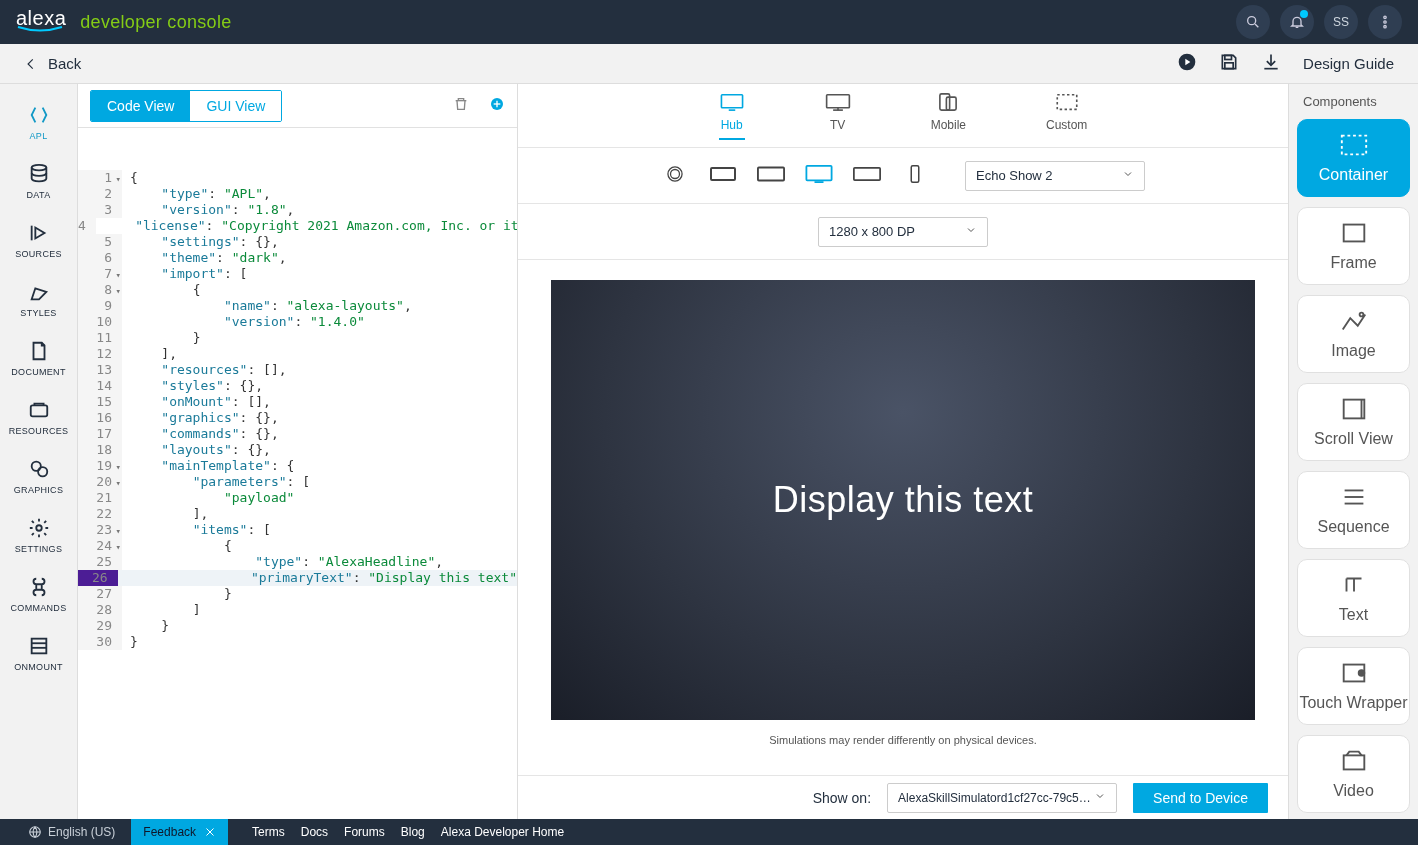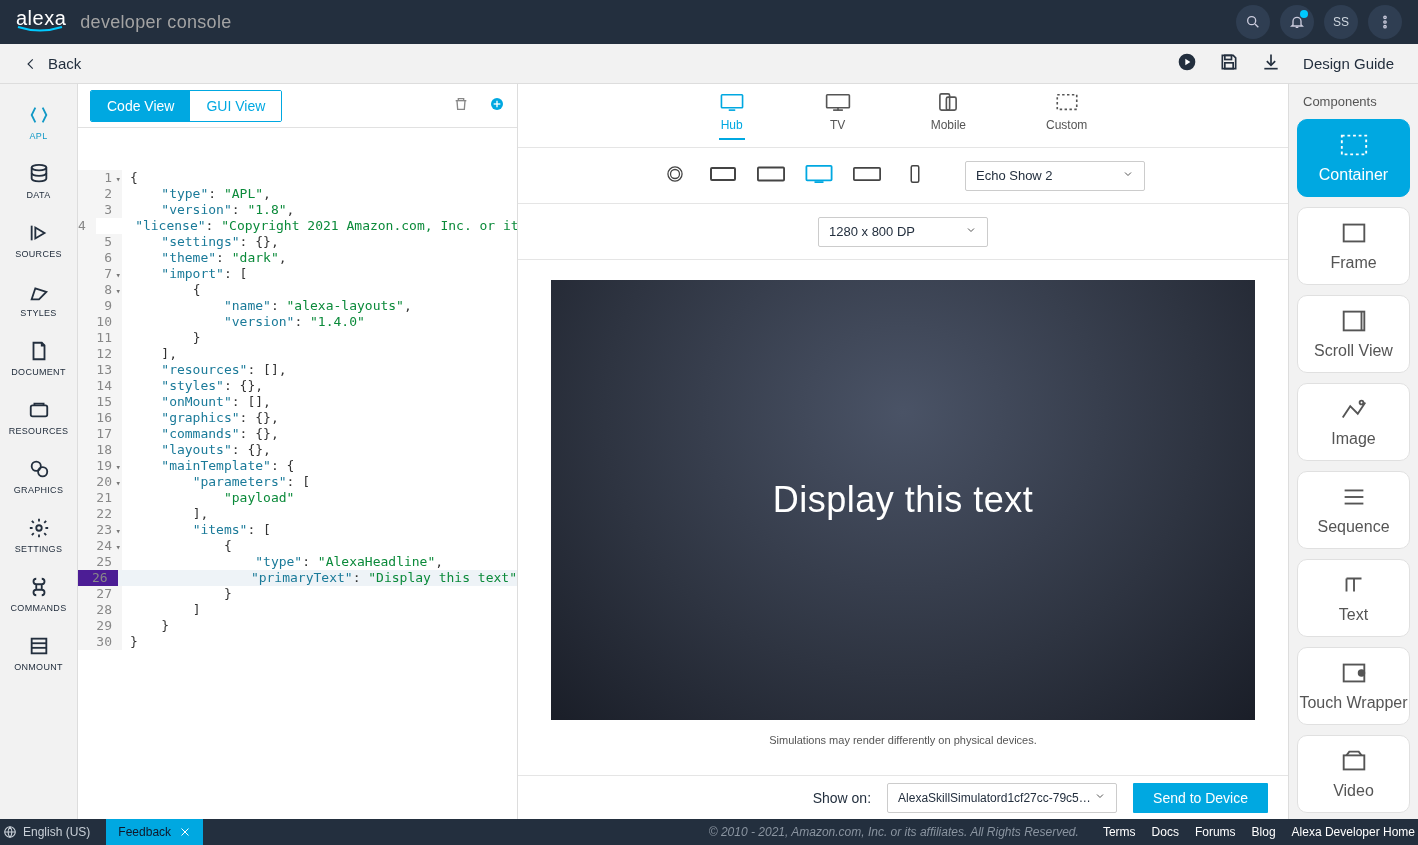--- a/index.html
+++ b/index.html
@@ -4,21 +4,21 @@
 <style>
 * { box-sizing: border-box; margin: 0; padding: 0; }
 body { font-family: "Amazon Ember", -apple-system, Arial, sans-serif; font-size: 13px; color: #232f3e; overflow: hidden; width: 1418px; height: 845px; background: #fff; }
 
 
 .topnav { height: 44px; background: #232f3e; display: flex; align-items: center; padding: 0 16px; color: #fff; }
 .topnav .logo { height: 28px; display: flex; align-items: baseline; }
 .topnav .alexa-word { font-family: "Amazon Ember", Arial; font-size: 20px; color: #fff; letter-spacing: .5px; position: relative; line-height: 1; }
 .topnav .alexa-smile { display:block; width:48px; height:6px; margin-top:-2px; }
 .topnav .alexa-smile path { stroke:#00caff; stroke-width:2; fill:none; }
-.topnav .console-label { margin-left: 14px; font-size: 18px; font-weight: 300; color: #a3a3a3; letter-spacing: .3px; }
+.topnav .console-label { margin-left: 14px; font-size: 18px; font-weight: 300; color: #84cc16; letter-spacing: .3px; }
 .topnav .spacer { flex: 1; }
 .topnav .circ { width: 34px; height: 34px; border-radius: 50%; background: #2f3e52; display: flex; align-items: center; justify-content: center; margin-left: 10px; cursor: pointer; color: #ccd; position: relative; }
 .topnav .circ svg { width: 16px; height: 16px; stroke: #ccd; fill: none; stroke-width: 2; }
 .topnav .circ.avatar { font-size: 12px; font-weight: 500; color: #cfd7df; }
 .notif-dot { position: absolute; top: 5px; right: 6px; width: 8px; height: 8px; background: #00caff; border-radius: 50%; }
 
 
 .subhdr { height: 40px; background: #f2f2f2; border-bottom: 1px solid #ddd; display: flex; align-items: center; padding: 0 24px; }
 .subhdr .back { display: flex; align-items: center; cursor: pointer; color: #232f3e; font-size: 15px; }
 .subhdr .back svg { width: 14px; height: 14px; stroke: #232f3e; stroke-width: 2; fill: none; margin-right: 10px; }
@@ -88,21 +88,21 @@
 
 
 .comp-panel { width: 130px; background: #f2f2f2; border-left: 1px solid #ddd; display: flex; flex-direction: column; }
 .comp-panel .hdr { padding: 10px 14px; font-size: 13px; color: #555; }
 .comp-list { flex: 1; overflow: auto; padding: 0 8px 10px; }
 .comp-card { background: #fff; border: 1px solid #e0e0e0; border-radius: 10px; margin-bottom: 10px; height: 78px; display: flex; flex-direction: column; align-items: center; justify-content: center; gap: 8px; cursor: grab; font-size: 16px; color: #555; }
 .comp-card.active { background: #00a8e1; border-color: #00a8e1; color: #fff; }
 .comp-card svg { width: 30px; height: 26px; }
 
 
-.footer { position: fixed; bottom: 0; left: 0; right: 0; height: 26px; background: #232f3e; color: #c9d0d8; display: flex; align-items: center; font-size: 12px; padding: 0 3px; }
+.footer { position: fixed; bottom: 0; left: 0; right: 0; height: 26px; background: #232f3e; color: #c9d0d8; display: flex; align-items: center; font-size: 12px; padding: 0 28px; }
 .footer .lang { display: flex; align-items: center; gap: 6px; cursor: pointer; }
 .footer .lang svg { width: 14px; height: 14px; }
 .footer .feedback { background: #00a8e1; color: #0f172a; height: 26px; display: flex; align-items: center; padding: 0 12px; margin-left: 16px; cursor: pointer; gap: 8px; }
 .footer .copy { margin-left: auto; font-style: italic; color: #8a94a0; }
 .footer .links { display: flex; gap: 16px; margin-left: 24px; }
 .footer .links span { color: #fff; cursor: pointer; }
 
 .chev svg { width: 12px; height: 12px; stroke: #555; stroke-width: 2; fill: none; }
 </style>
 </head>
@@ -395,31 +395,31 @@
           <span>Container</span>
         </div>
         <div class="comp-card">
           <svg viewBox="0 0 32 26" fill="none" stroke="currentColor" stroke-width="2">
             <rect x="5" y="4" width="22" height="18"></rect>
           </svg>
           <span>Frame</span>
         </div>
         <div class="comp-card">
           <svg viewBox="0 0 32 26" fill="none" stroke="currentColor" stroke-width="2">
+            <polyline points="4 22 12 10 20 18 28 6"></polyline>
+            <circle cx="24" cy="6" r="2"></circle>
+          </svg>
+          <span>Image</span>
+        </div>
+        <div class="comp-card">
+          <svg viewBox="0 0 32 26" fill="none" stroke="currentColor" stroke-width="2">
             <rect x="5" y="3" width="22" height="20"></rect>
             <line x1="24" y1="3" x2="24" y2="23"></line>
           </svg>
           <span>Scroll View</span>
-        </div>
-        <div class="comp-card">
-          <svg viewBox="0 0 32 26" fill="none" stroke="currentColor" stroke-width="2">
-            <polyline points="4 22 12 10 20 18 28 6"></polyline>
-            <circle cx="24" cy="6" r="2"></circle>
-          </svg>
-          <span>Image</span>
         </div>
         <div class="comp-card">
           <svg viewBox="0 0 32 26" fill="none" stroke="currentColor" stroke-width="2">
             <line x1="6" y1="6" x2="26" y2="6"></line>
             <line x1="6" y1="13" x2="26" y2="13"></line>
             <line x1="6" y1="20" x2="26" y2="20"></line>
           </svg>
           <span>Sequence</span>
         </div>
         <div class="comp-card">
@@ -454,21 +454,20 @@
       </svg>
     <span>English (US)</span>
   </div>
   <div class="feedback">
     <span>Feedback</span>
     <svg viewBox="0 0 24 24" width="12" height="12" stroke="#fff" stroke-width="2" fill="none">
         <line x1="5" y1="5" x2="19" y2="19"></line>
         <line x1="19" y1="5" x2="5" y2="19"></line>
       </svg>
   </div>
-  <span class="copy">© 2010 - 2021, Amazon.com, Inc. or its affiliates. All Rights Reserved.</span>
   <div class="links" id="footer-links">
       <span>Terms</span>
       <span>Docs</span>
       <span>Forums</span>
       <span>Blog</span>
       <span>Alexa Developer Home</span>
     </div>
 </div>
 
 </body></html>

